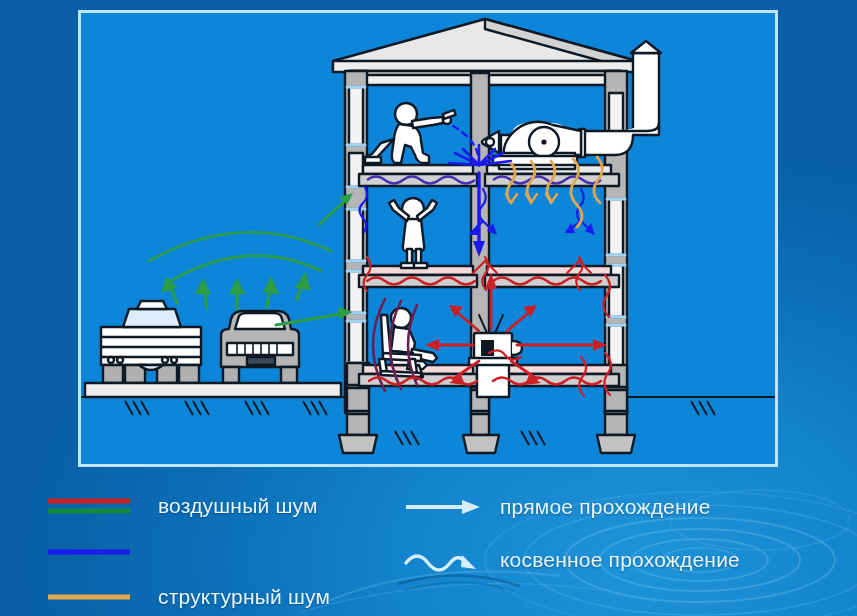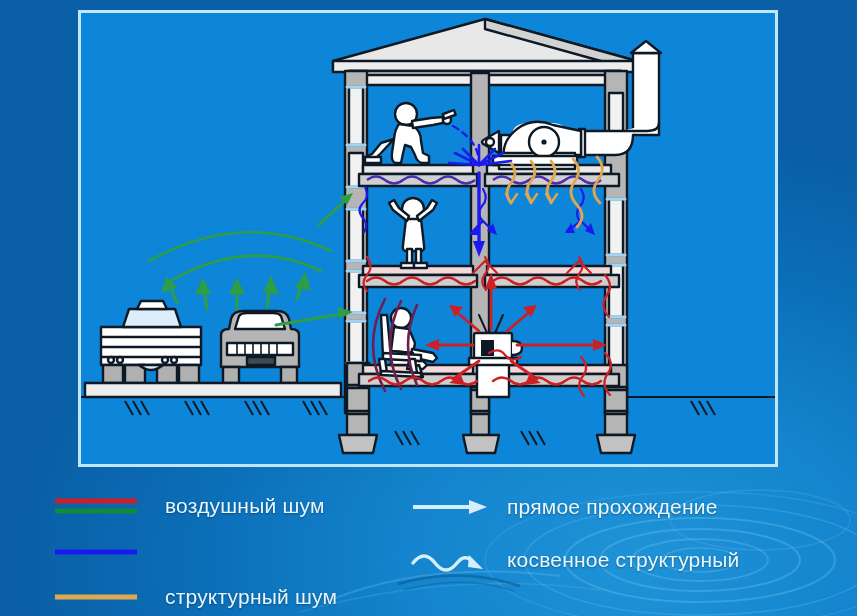--- a/index.html
+++ b/index.html
@@ -22,21 +22,21 @@
   
   .panel-frame{
     position:absolute;left:78px;top:10px;width:700px;height:457px;
     border:3px solid #bfe6fb;
     background:#0d85d8;
     box-sizing:border-box;
   }
   .panel-art{position:absolute;left:0;top:0;width:694px;height:451px;}
 
   
-  .legend{position:absolute;left:11px;top:467px;width:738px;height:149px;}
+  .legend{position:absolute;left:4px;top:467px;width:738px;height:149px;}
   .legend-row{position:absolute;display:flex;align-items:center;}
   .legend-label{
     color:#e8f6ff;font-size:21px;letter-spacing:.2px;white-space:nowrap;
     text-shadow:0 1px 2px rgba(0,0,0,.35);
   }
   .sw{position:relative;margin-right:16px;}
   .sw svg{display:block;}
 
   .lg-l1{left:40px;top:27px;}
   .lg-l2{left:40px;top:73px;}
@@ -492,17 +492,17 @@
       <span class="legend-label">прямое прохождение</span>
     </div>
 
     <div class="legend-row lg-r2">
       <span class="sw">
         <svg width="80" height="26" viewBox="0 0 80 26">
           <path d="M2,16 q11,-14 22,0 q11,14 22,0 q8,-10 16,-1" fill="none" stroke="#d6eefc" stroke-width="3.4" stroke-linecap="round"></path>
           <polygon points="72,22 58,8 57,20" fill="#d6eefc"></polygon>
         </svg>
       </span>
-      <span class="legend-label">косвенное структурный</span>
+      <span class="legend-label">косвенное прохождение</span>
     </div>
 
   </div>
 </div>
 
 </body></html>

